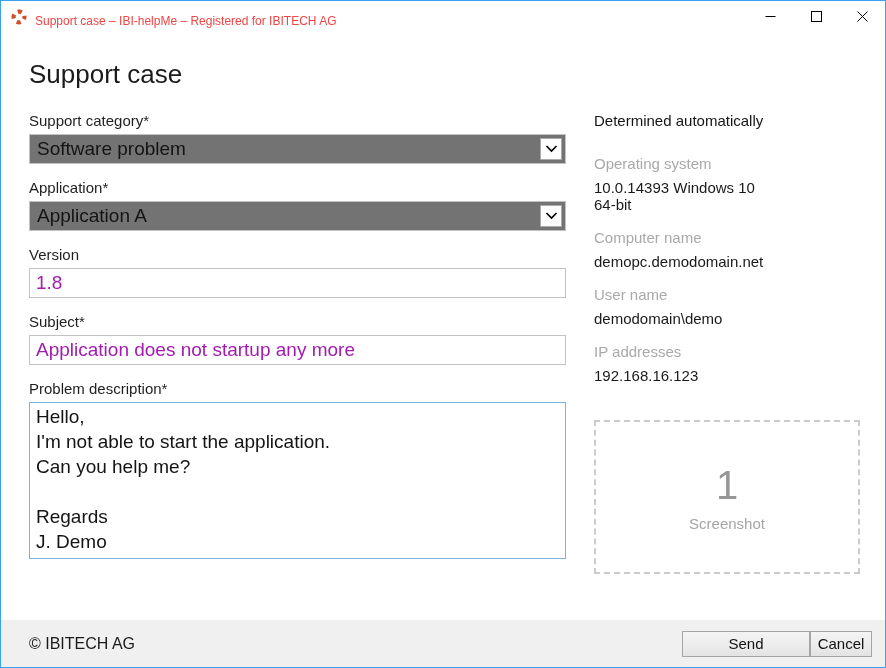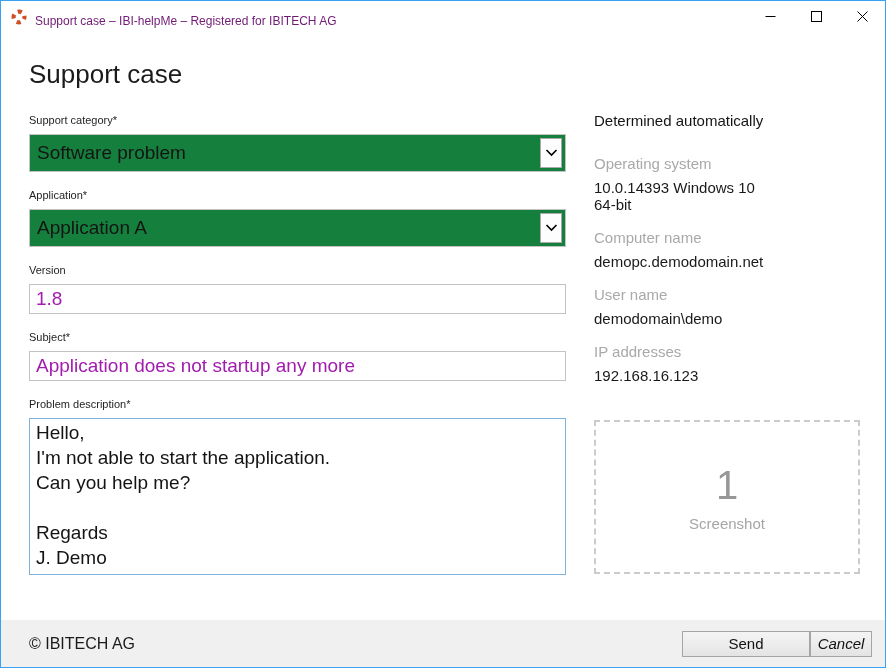--- a/index.html
+++ b/index.html
@@ -8,34 +8,34 @@
     border:1px solid #3aa1f2;
     background:#ffffff;
     display:flex; flex-direction:column;
     font-family:"Liberation Sans", sans-serif;
     color:#1a1a1a;
     overflow:hidden;
   }
   
   .titlebar { height:31px; flex:0 0 auto; display:flex; align-items:center; background:#fff; }
   .app-icon { width:16px; height:16px; margin:0 8px 0 10px; flex:0 0 auto; }
-  .titlebar-title { font-size:12px; color:#701a75; white-space:nowrap;margin-top:8px; }
+  .titlebar-title { font-size:12px; color:#ef4444; white-space:nowrap;margin-top:8px; }
   .titlebar-buttons { margin-left:auto; display:flex; height:100%; }
   .tb-btn { width:46px; height:100%; display:flex; align-items:center; justify-content:center; cursor:default; }
   
   .content { flex:1 1 auto; padding:0 25px 0 28px; display:flex; flex-direction:column; }
   h1.page-title { font-size:26px; font-weight:400; color:#1b1b1b; margin:25px 0 6px 0; line-height:34px; }
   .columns { display:flex; flex:1 1 auto; }
   .form-col { width:537px; flex:0 0 auto; }
   .info-col { flex:1 1 auto; margin-left:28px; display:flex; flex-direction:column; }
   
-  .field-label { font-size:11px; line-height:17px; color:#1f1f1f; margin:15px 0 5px 0; }
+  .field-label { font-size:15px; line-height:17px; color:#1f1f1f; margin:15px 0 5px 0; }
   .combo {
-    position:relative; height:38px; box-sizing:border-box;
-    border:1px solid #c3c3c3; background:#15803d;
+    position:relative; height:30px; box-sizing:border-box;
+    border:1px solid #c3c3c3; background:#737373;
     display:flex; align-items:center;
   }
   .combo-value { font-size:19px; padding-left:7px; color:#141414; }
   .combo-btn {
     position:absolute; top:3px; bottom:3px; right:3px; width:22px;
     box-sizing:border-box; border:1px solid #a9a9a9; background:#fdfdfd;
     display:flex; align-items:center; justify-content:center;
   }
   .text-input {
     width:100%; height:30px; box-sizing:border-box;
@@ -67,21 +67,21 @@
   }
   .copyright { font-size:16px; color:#1a1a1a; }
   .footer-buttons { margin-left:auto; display:flex; }
   .btn {
     height:26px; box-sizing:border-box; border:1px solid #a5a5a5;
     background:linear-gradient(180deg,#f4f4f4 0%, #ececec 55%, #e3e3e3 100%);
     display:flex; align-items:center; justify-content:center;
     font-size:15px; color:#111; cursor:default;
   }
   .btn-send { width:128px; }
-  .btn-cancel { width:62px;font-style:italic; }
+  .btn-cancel { width:62px; }
 </style>
 </head>
 <body>
 
 <div class="window">
 
   <div class="titlebar">
     <span class="app-icon">
       <svg width="16" height="16" viewBox="0 0 16 16">
         <circle cx="8" cy="8" r="5.4" fill="none" stroke="#d14f28" stroke-width="4.2" stroke-dasharray="4.2 4.28" stroke-dashoffset="2"></circle>

